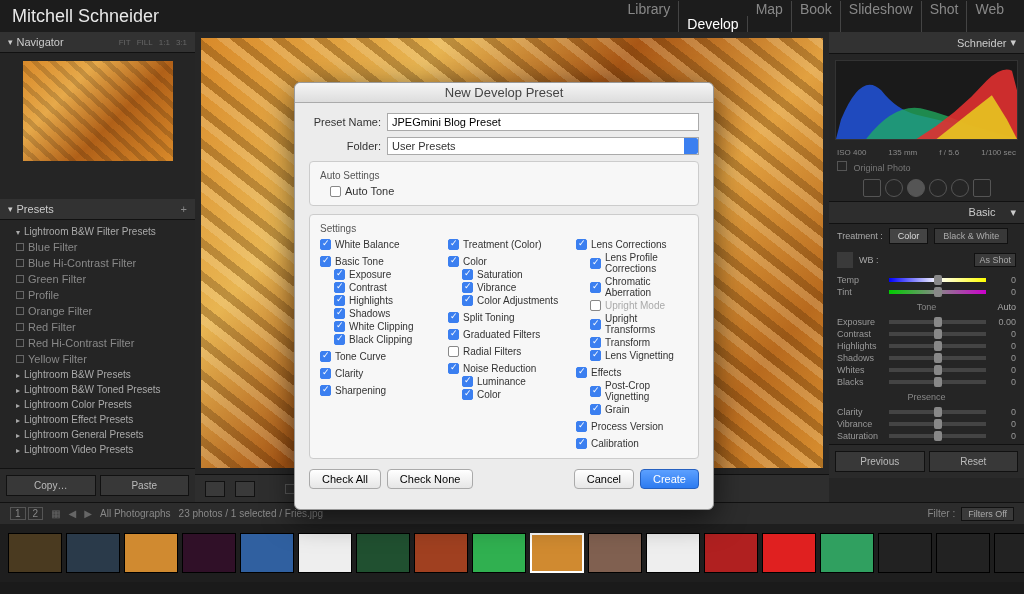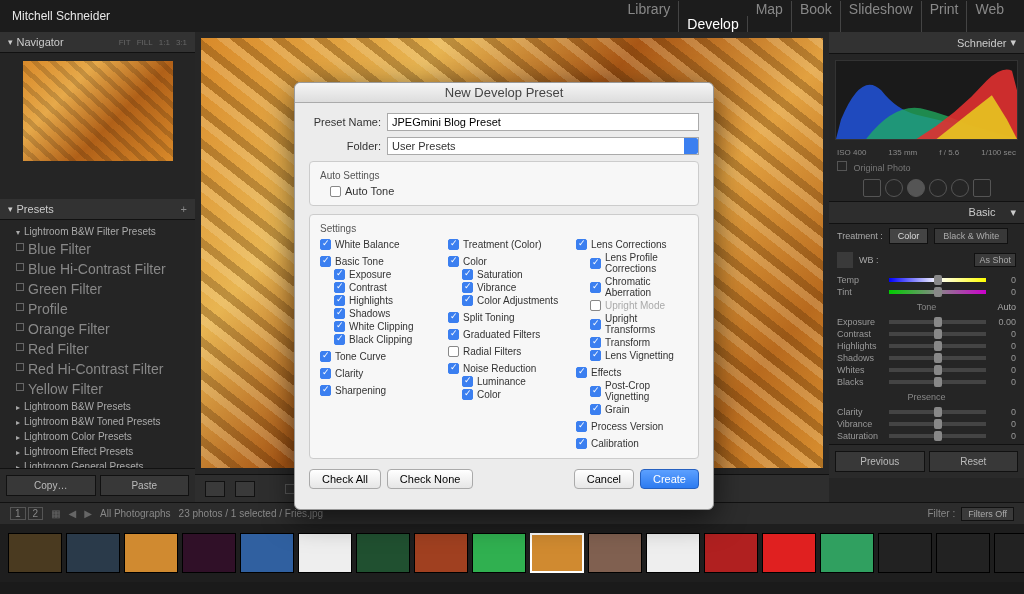--- a/index.html
+++ b/index.html
@@ -1,34 +1,34 @@
 <!DOCTYPE html>
 <html><head>
 <meta charset="utf-8">
 <style>
 * { margin:0; padding:0; box-sizing:border-box; }
 body { width:1024px; height:594px; background:#1a1a1a; font-family:'Helvetica Neue',Arial,sans-serif; font-size:11px; color:#aaa; overflow:hidden; position:relative; }
 
 .topbar { display:flex; align-items:center; height:32px; padding:0 12px; background:#1c1c1c; }
-.username { font-size:12px; color:#e8e8e8; font-weight:400; }
+.username { font-size:18px; color:#e8e8e8; font-weight:400; }
 .modules { margin-left:auto; display:flex; gap:0; }
 .mod { color:#888; font-size:14px; padding:0 8px; border-right:1px solid #444; cursor:pointer; }
 .mod:last-child { border-right:none; }
 .mod.active { color:#fff;margin-top:15px; }
 
 .main { display:flex; height:470px; }
 .left-col { width:195px; background:#252525; display:flex; flex-direction:column; }
 .panel-head { display:flex; align-items:center; padding:4px 8px; background:#323232; border-bottom:1px solid #111; font-size:11px; color:#ccc; }
 .panel-head .tri { margin-right:4px; font-size:9px; }
 .nav-labels { margin-left:auto; display:flex; gap:6px; font-size:8px; color:#666; }
 .thumb-wrap { padding:8px; display:flex; justify-content:center; }
 .thumb { width:150px; height:100px; background:linear-gradient(135deg,#d98a2a 0%,#e6a94a 30%,#b06018 60%,#d98a2a 100%); position:relative; }
 .thumb::before { content:""; position:absolute; inset:0; background:repeating-linear-gradient(42deg, rgba(0,0,0,0) 0 7px, rgba(0,0,0,.15) 7px 12px); }
 .preset-tree { flex:1; overflow:hidden; padding:4px 0; }
-.tree-row { padding:2px 8px 2px 28px; font-size:14px; color:#888; position:relative; cursor:pointer; }
+.tree-row { padding:2px 8px 2px 28px; font-size:11px; color:#888; position:relative; cursor:pointer; }
 .tree-row::before { content:""; position:absolute; left:16px; top:4px; width:6px; height:6px; border:1px solid #666; }
 .tree-group { padding:2px 8px 2px 16px; font-size:10px; color:#aaa; cursor:pointer; }
 .tree-group::before { content:"▸"; margin-right:4px; font-size:8px; }
 .tree-group.open::before { content:"▾"; }
 .plus-ic { margin-left:auto; color:#888; }
 .copy-paste { display:flex; gap:4px; padding:6px; border-top:1px solid #111; background:#2a2a2a; }
 .cp-btn { flex:1; background:#383838; border:1px solid #111; color:#bbb; font-size:10px; padding:4px; text-align:center; cursor:pointer; }
 
 .center-col { flex:1; background:#262626; position:relative; display:flex; flex-direction:column; }
 .canvas { flex:1; margin:6px; background:linear-gradient(130deg,#d98a2a 0%,#e8b552 25%,#a85615 45%,#e2a140 65%,#b86a1e 85%,#d99030 100%); position:relative; }
@@ -103,21 +103,21 @@
 <body>
 
 <div class="topbar">
   <div class="username">Mitchell Schneider</div>
   <div class="modules">
       <span class="mod">Library</span>
       <span class="mod active">Develop</span>
       <span class="mod">Map</span>
       <span class="mod">Book</span>
       <span class="mod">Slideshow</span>
-      <span class="mod">Print</span>
+      <span class="mod">Shot</span>
       <span class="mod">Web</span>
     </div>
 </div>
 
 <div class="main">
 
   <div class="left-col">
     <div class="panel-head">
       <span class="tri">▾</span>
       <span>Navigator</span>

